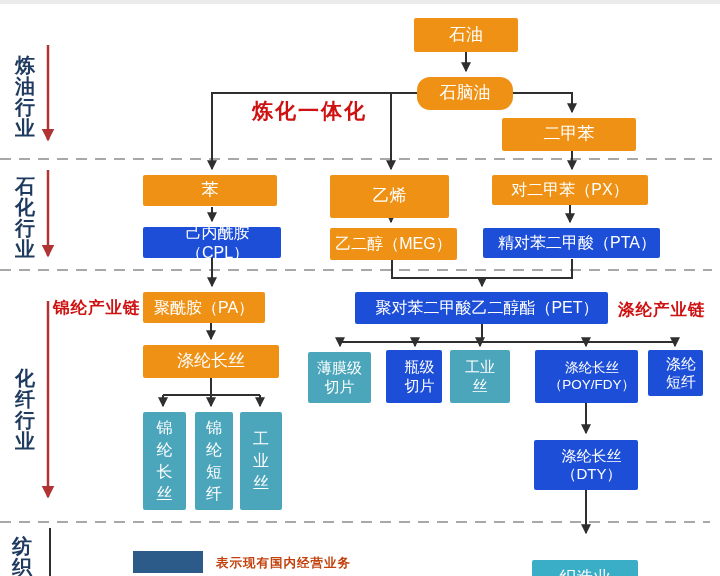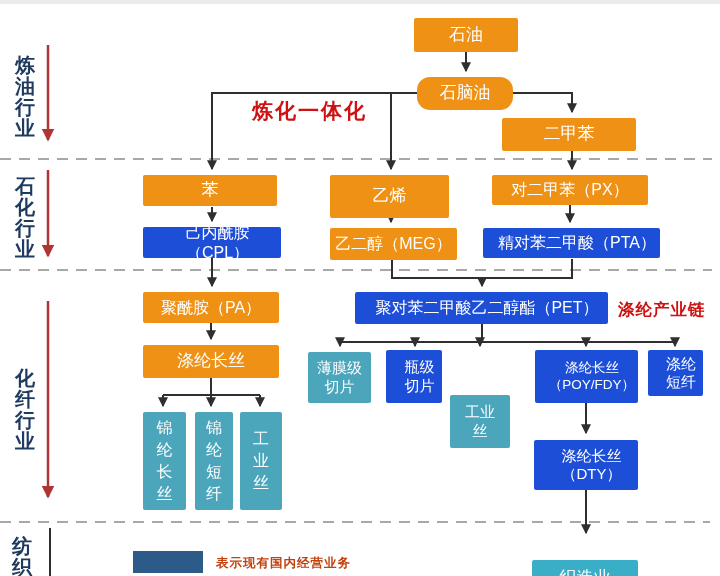--- a/index.html
+++ b/index.html
@@ -92,40 +92,41 @@
 行
 业</div>
   <div class="band-label" style="left:12px;top:368px;">化
 纤
 行
 业</div>
   <div class="band-label" style="left:9px;top:536px;">纺
 织</div>
 
   <div class="chain" id="integration-label" style="left:252px;top:97px;">炼化一体化</div>
+  <div class="chain" id="nylon-chain-label" style="left:53px;top:297px;">锦纶产业链</div>
   <div class="chain" id="polyester-chain-label" style="left:618px;top:299px;">涤纶产业链</div>
 
   <div class="node orange" style="left:414px;top:18px;width:104px;height:34px;font-size:17px;">石油</div>
   <div class="node orange" style="left:417px;top:77px;width:96px;height:33px;font-size:17px;border-radius:13px;">石脑油</div>
   <div class="node orange" style="left:502px;top:118px;width:134px;height:33px;font-size:17px;">二甲苯</div>
   <div class="node orange" style="left:143px;top:175px;width:134px;height:31px;font-size:17px;">苯</div>
   <div class="node orange" style="left:330px;top:175px;width:119px;height:43px;font-size:17px;">乙烯</div>
   <div class="node orange" style="left:492px;top:175px;width:156px;height:30px;font-size:16px;">对二甲苯（PX）</div>
   <div class="node navy" style="left:143px;top:227px;width:138px;height:31px;font-size:16px;">己内酰胺（CPL）</div>
   <div class="node orange" style="left:330px;top:228px;width:127px;height:32px;font-size:16px;">乙二醇（MEG）</div>
   <div class="node navy" style="left:483px;top:228px;width:177px;height:30px;font-size:16px;">精对苯二甲酸（PTA）</div>
-  <div class="node orange" style="left:143px;top:292px;width:136px;height:31px;font-size:16px;">聚酰胺（PA）</div>
+  <div class="node orange" style="left:143px;top:292px;width:122px;height:31px;font-size:16px;">聚酰胺（PA）</div>
   <div class="node navy" style="left:355px;top:292px;width:253px;height:32px;font-size:16px;">聚对苯二甲酸乙二醇酯（PET）</div>
   <div class="node orange" style="left:143px;top:345px;width:136px;height:33px;font-size:17px;">涤纶长丝</div>
 
   <div class="node teal" style="left:308px;top:352px;width:63px;height:51px;font-size:15px;">薄膜级
 切片</div>
   <div class="node navy" style="left:386px;top:350px;width:56px;height:53px;font-size:15px;">瓶级
 切片</div>
-  <div class="node teal" style="left:450px;top:350px;width:60px;height:53px;font-size:15px;margin-top:45px;">工业
+  <div class="node teal" style="left:450px;top:350px;width:60px;height:53px;font-size:15px;">工业
 丝</div>
   <div class="node navy" style="left:535px;top:350px;width:103px;height:53px;font-size:13.5px;">涤纶长丝
 （POY/FDY）</div>
   <div class="node navy" style="left:648px;top:350px;width:55px;height:46px;font-size:15px;">涤纶
 短纤</div>
 
   <div class="node teal vbox" style="left:143px;top:412px;width:43px;height:98px;font-size:16px;">锦
 纶
 长
 丝</div>

